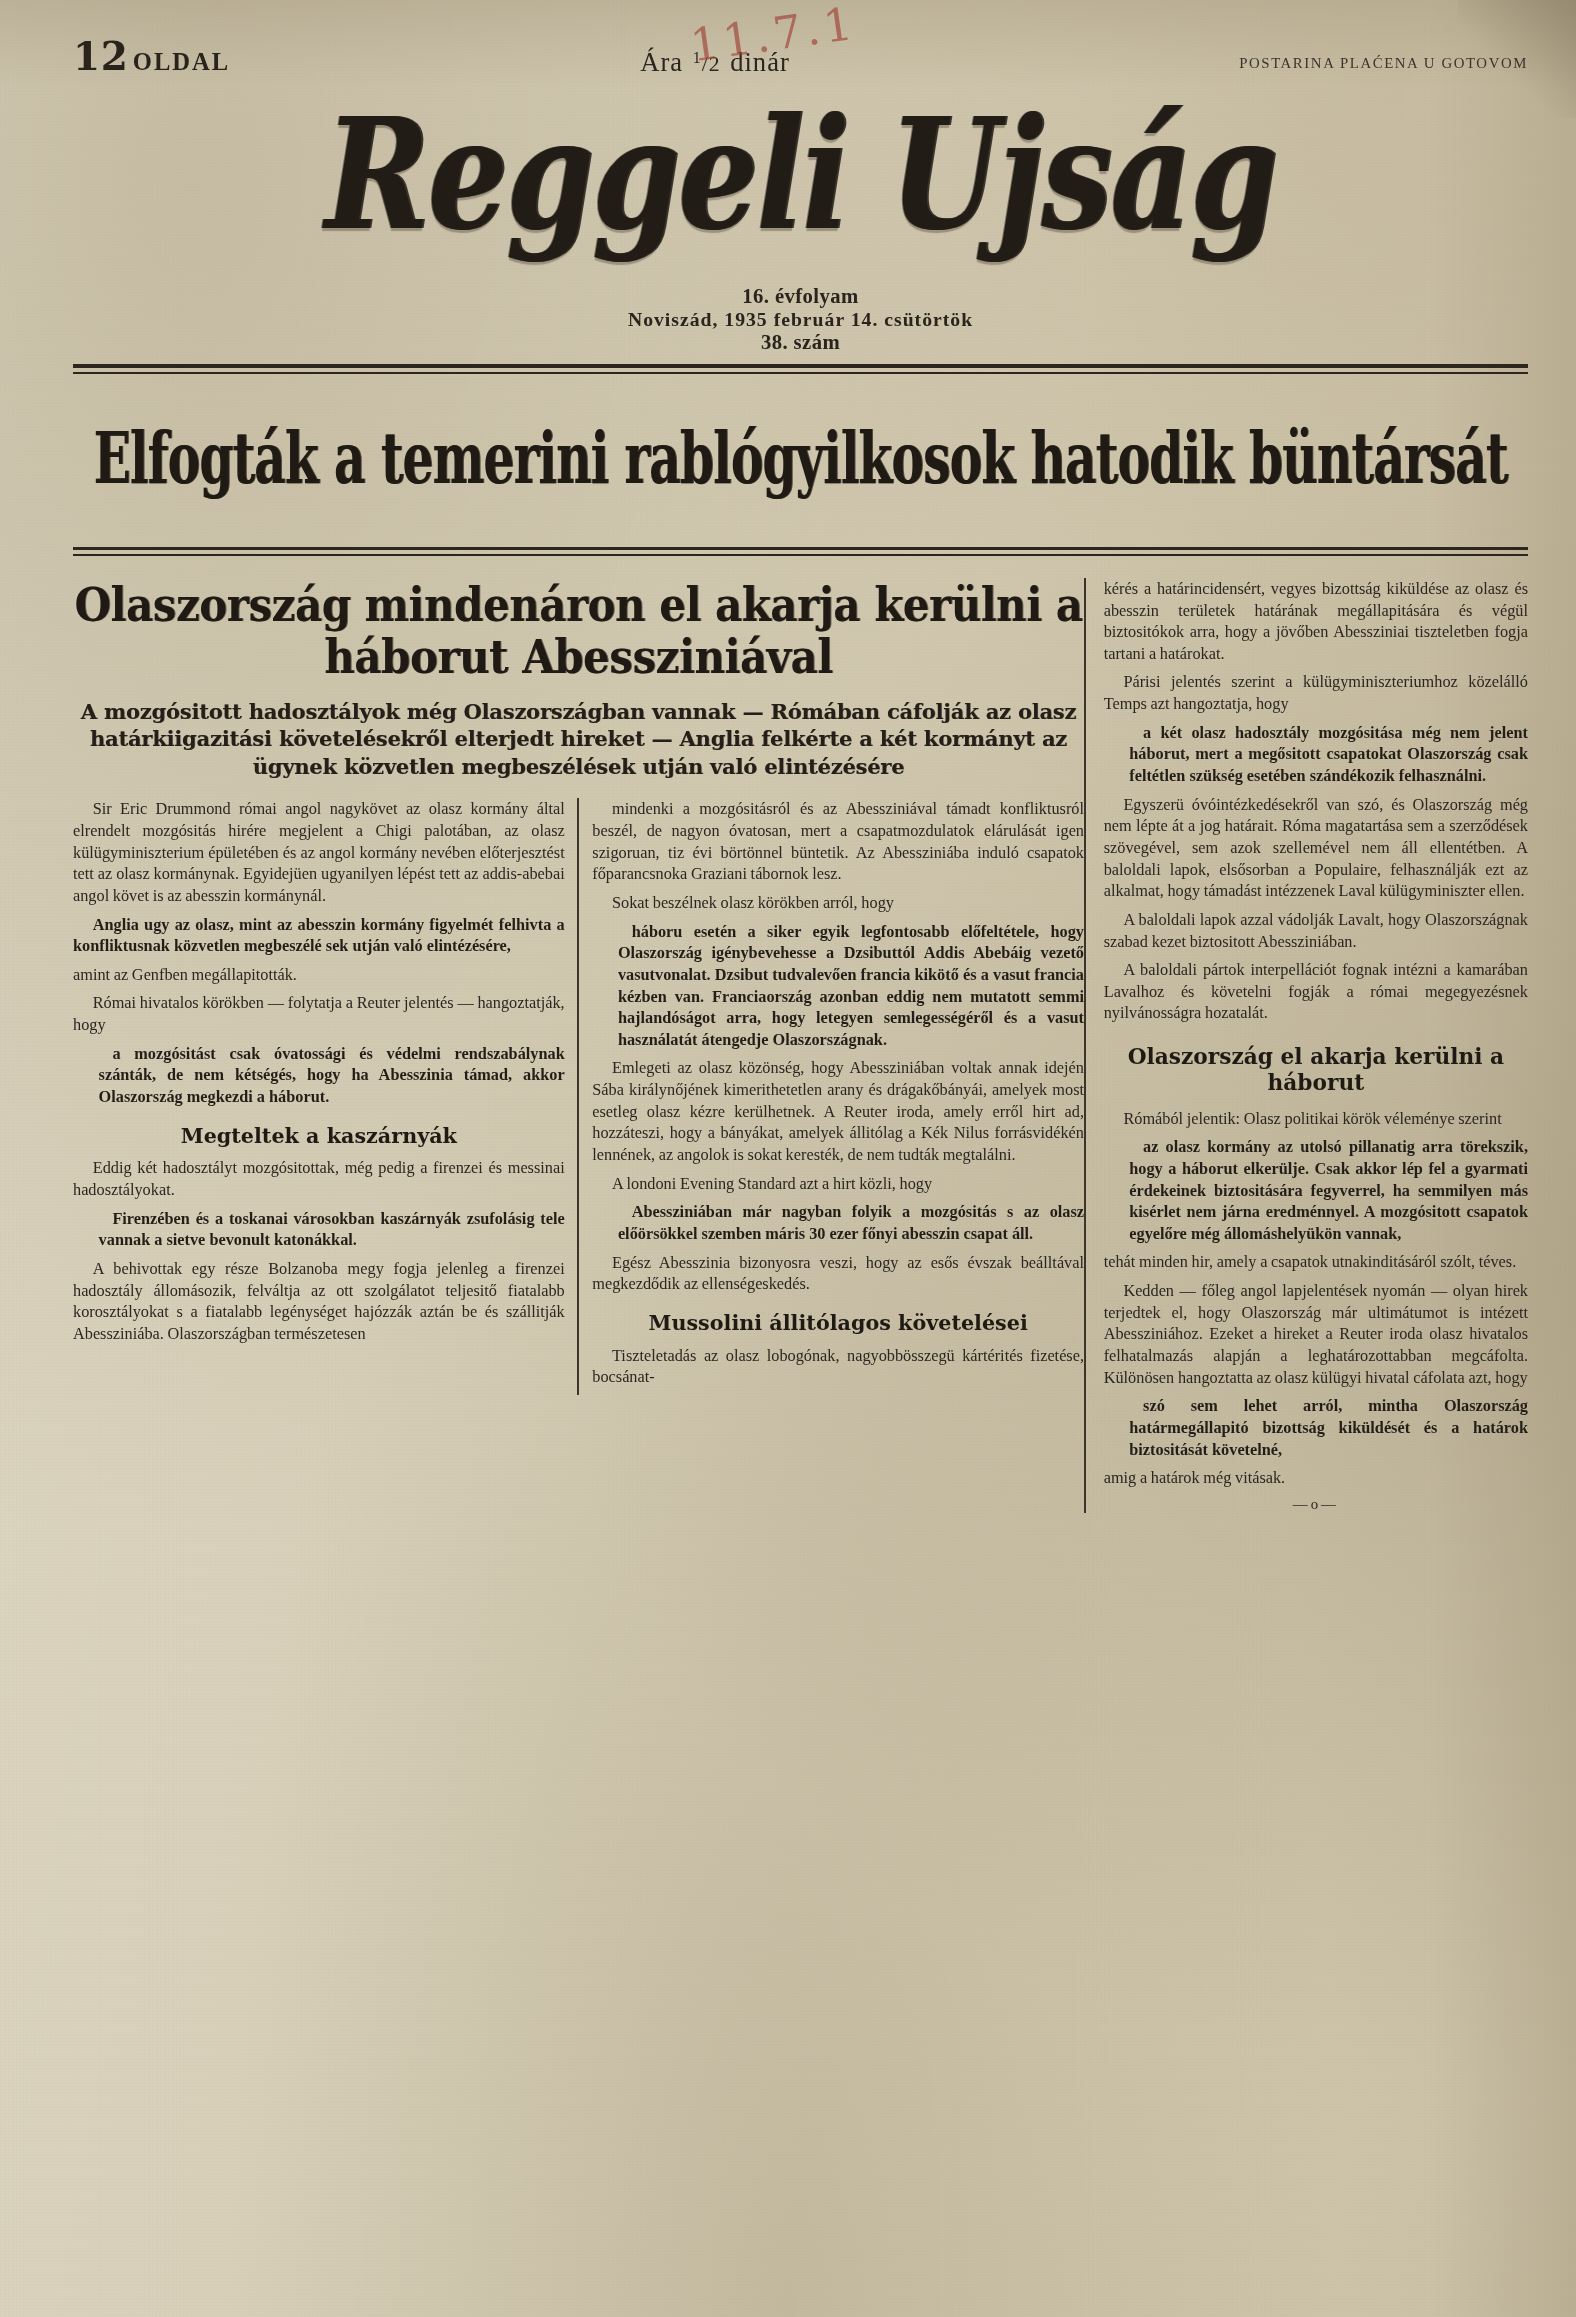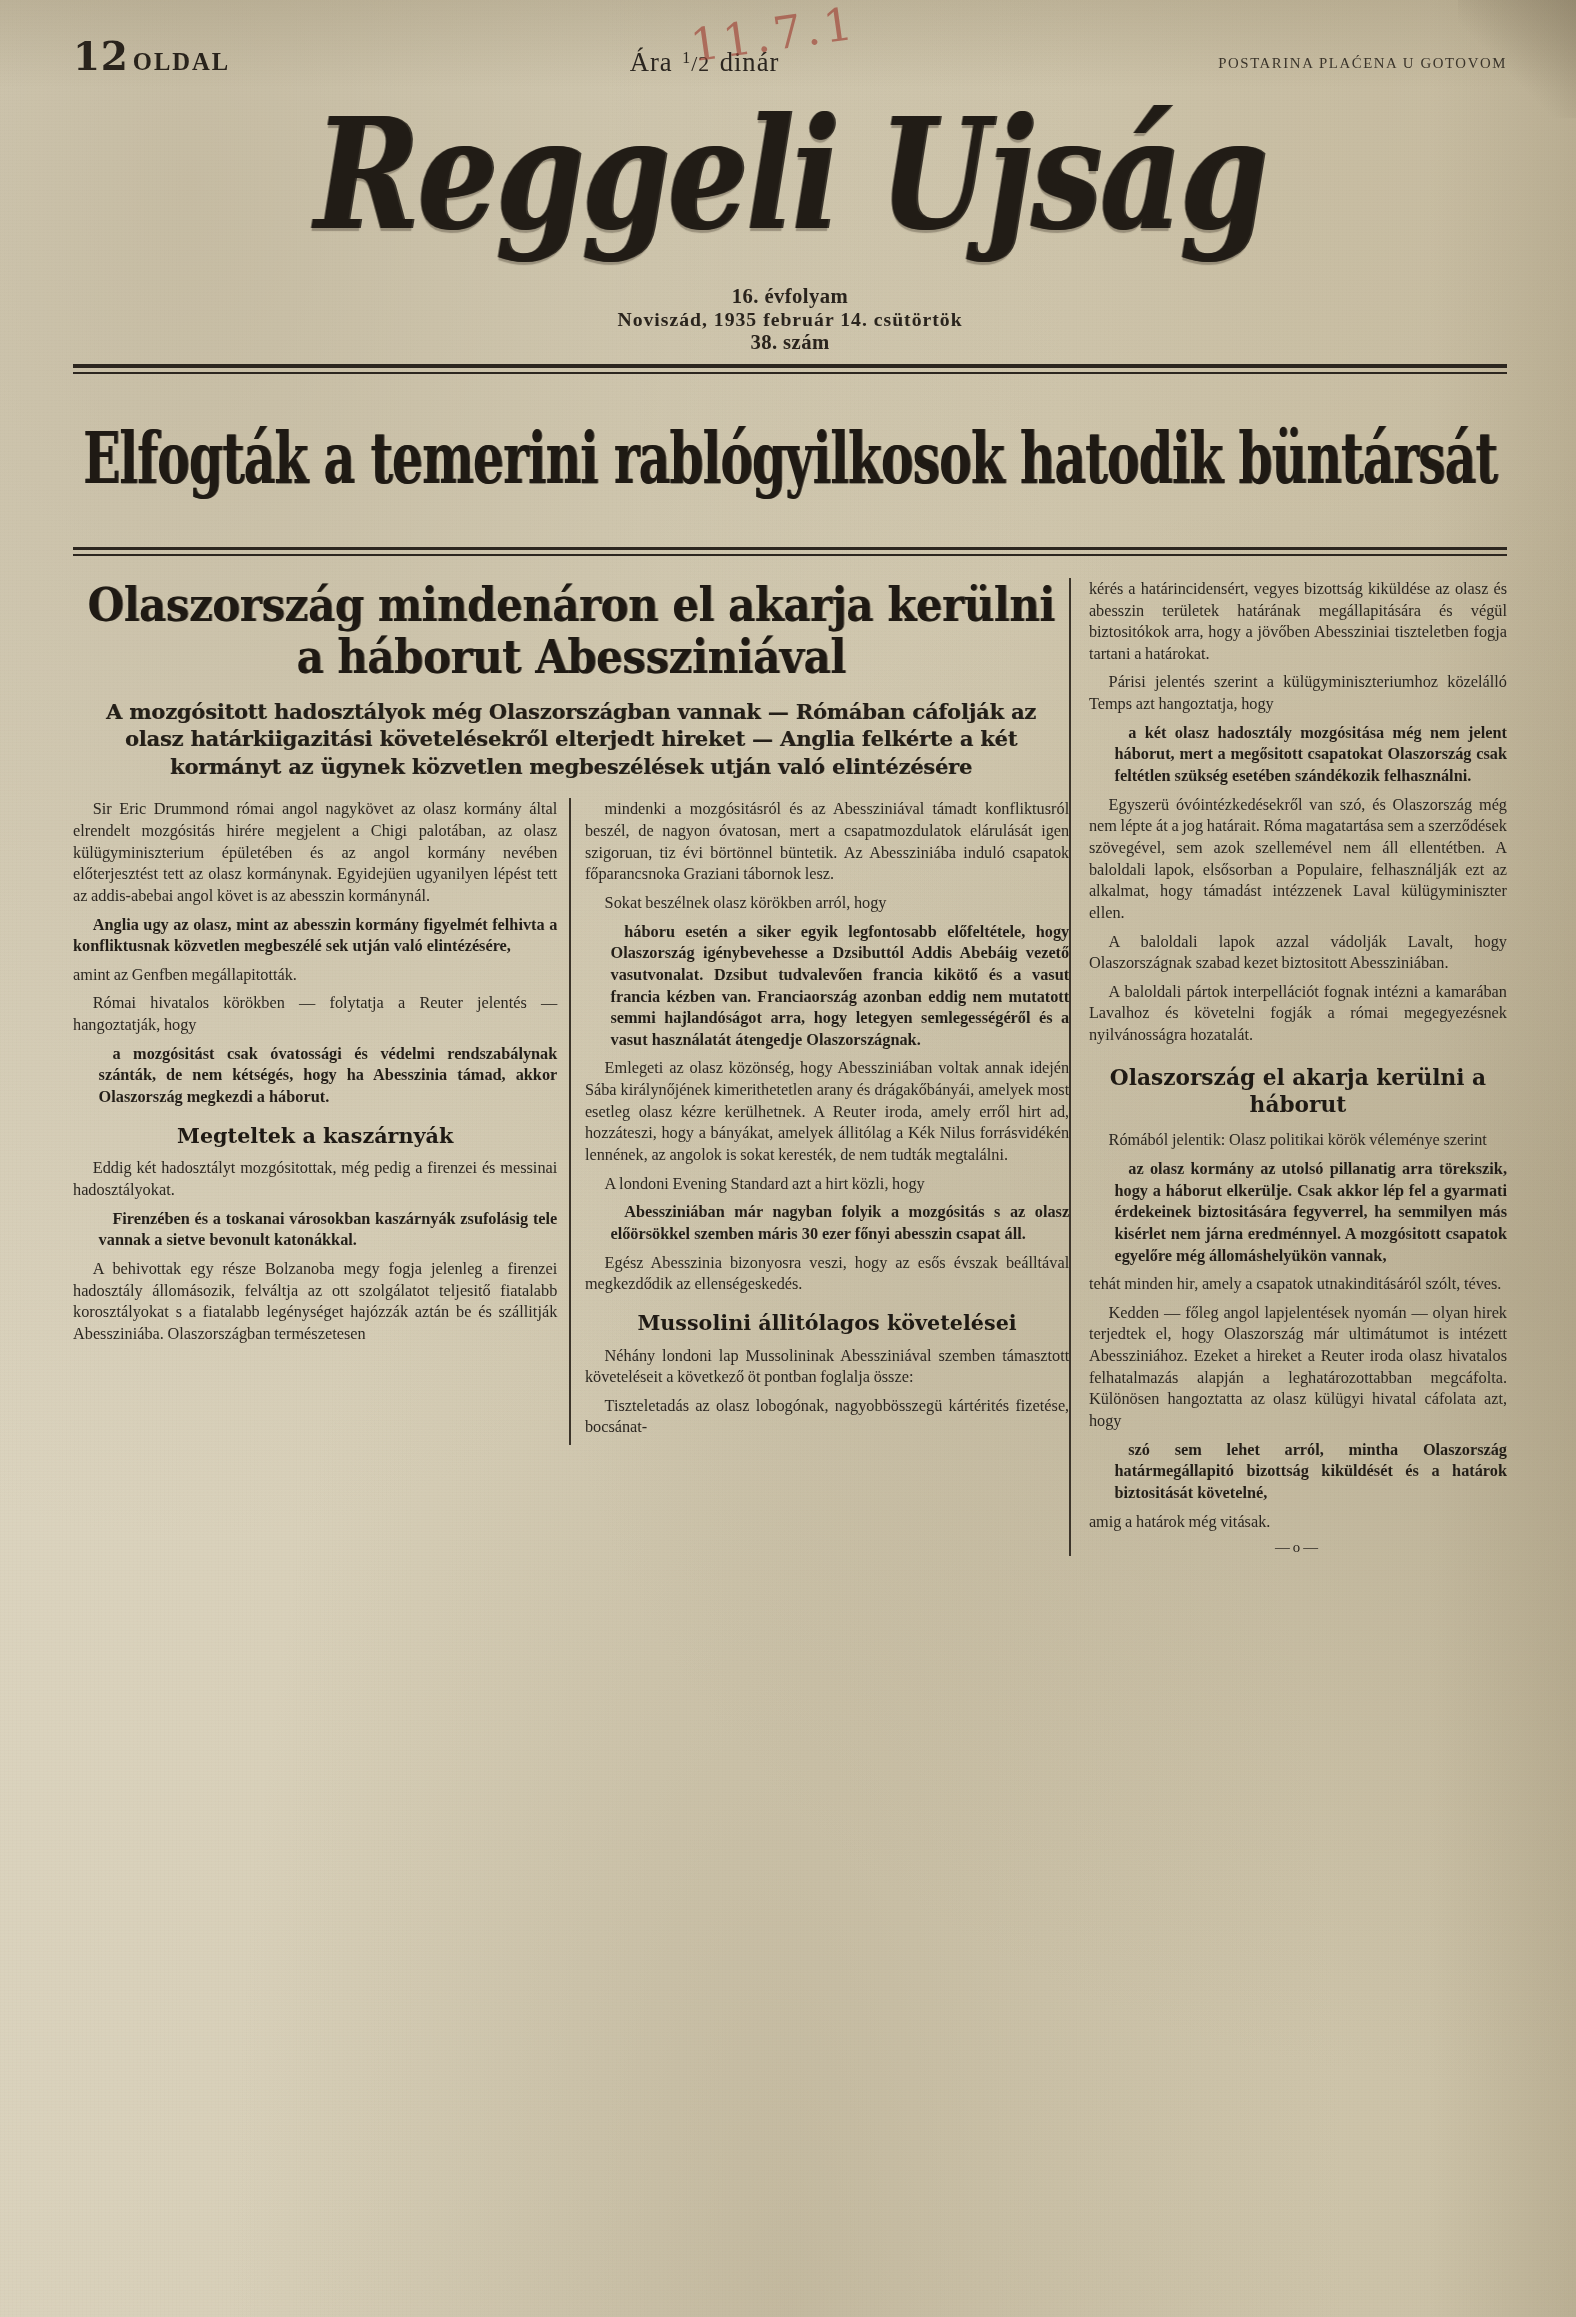--- a/index.html
+++ b/index.html
@@ -29,21 +29,21 @@
     position: absolute;
     inset: 0;
     pointer-events: none;
     opacity: 0.35;
     background-image:
       repeating-linear-gradient(0deg, rgba(120,105,80,0.055) 0px, rgba(120,105,80,0.055) 1px, rgba(255,255,255,0) 1px, rgba(255,255,255,0) 3px),
       repeating-linear-gradient(90deg, rgba(120,105,80,0.04) 0px, rgba(120,105,80,0.04) 1px, rgba(255,255,255,0) 1px, rgba(255,255,255,0) 3.9px);
   }
   .content {
     position: relative;
-    padding: 33px 69px 0 73px;
+    padding: 33px 48px 0 73px;
   }
 
   
   .topbar {
     display: flex;
     align-items: flex-start;
     justify-content: space-between;
     font-family: "Liberation Serif", serif;
   }
   .pages-count {
@@ -338,21 +338,20 @@
 
           <div class="bcol second">
             <p class="txt">mindenki a mozgósitásról és az Abessziniával támadt konfliktusról beszél, de nagyon óvatosan, mert a csapatmozdulatok elárulását igen szigoruan, tiz évi börtönnel büntetik. Az Abessziniába induló csapatok főparancsnoka Graziani tábornok lesz.</p>
             <p class="txt">Sokat beszélnek olasz körökben arról, hogy</p>
             <p class="bold-ind">háboru esetén a siker egyik legfontosabb előfeltétele, hogy Olaszország igénybevehesse a Dzsibuttól Addis Abebáig vezető vasutvonalat. Dzsibut tudvalevően francia kikötő és a vasut francia kézben van. Franciaország azonban eddig nem mutatott semmi hajlandóságot arra, hogy letegyen semlegességéről és a vasut használatát átengedje Olaszországnak.</p>
             <p class="txt">Emlegeti az olasz közönség, hogy Abessziniában voltak annak idején Sába királynőjének kimerithetetlen arany és drágakőbányái, amelyek most esetleg olasz kézre kerülhetnek. A Reuter iroda, amely erről hirt ad, hozzáteszi, hogy a bányákat, amelyek állitólag a Kék Nilus forrásvidékén lennének, az angolok is sokat keresték, de nem tudták megtalálni.</p>
             <p class="txt">A londoni Evening Standard azt a hirt közli, hogy</p>
             <p class="bold-ind">Abessziniában már nagyban folyik a mozgósitás s az olasz előörsökkel szemben máris 30 ezer főnyi abesszin csapat áll.</p>
             <p class="txt">Egész Abesszinia bizonyosra veszi, hogy az esős évszak beálltával megkezdődik az ellenségeskedés.</p>
             <div class="subhead">Mussolini állitólagos követelései</div>
-            <p class="txt">Néhány londoni lap Mussolininak Abessziniával szemben támasztott követeléseit a következő öt pontban foglalja össze:</p>
             <p class="txt">Tiszteletadás az olasz lobogónak, nagyobbösszegü kártérités fizetése, bocsánat-</p>
           </div>
         </div>
       </div>
 
       <div class="col-right">
         <p class="txt noind">kérés a határincidensért, vegyes bizottság kiküldése az olasz és abesszin területek határának megállapitására és végül biztositókok arra, hogy a jövőben Abessziniai tiszteletben fogja tartani a határokat.</p>
         <p class="txt">Párisi jelentés szerint a külügyminiszteriumhoz közelálló Temps azt hangoztatja, hogy</p>
         <p class="bold-ind">a két olasz hadosztály mozgósitása még nem jelent háborut, mert a megősitott csapatokat Olaszország csak feltétlen szükség esetében szándékozik felhasználni.</p>
         <p class="txt">Egyszerü óvóintézkedésekről van szó, és Olaszország még nem lépte át a jog határait. Róma magatartása sem a szerződések szövegével, sem azok szellemével nem áll ellentétben. A baloldali lapok, elsősorban a Populaire, felhasználják ezt az alkalmat, hogy támadást intézzenek Laval külügyminiszter ellen.</p>

